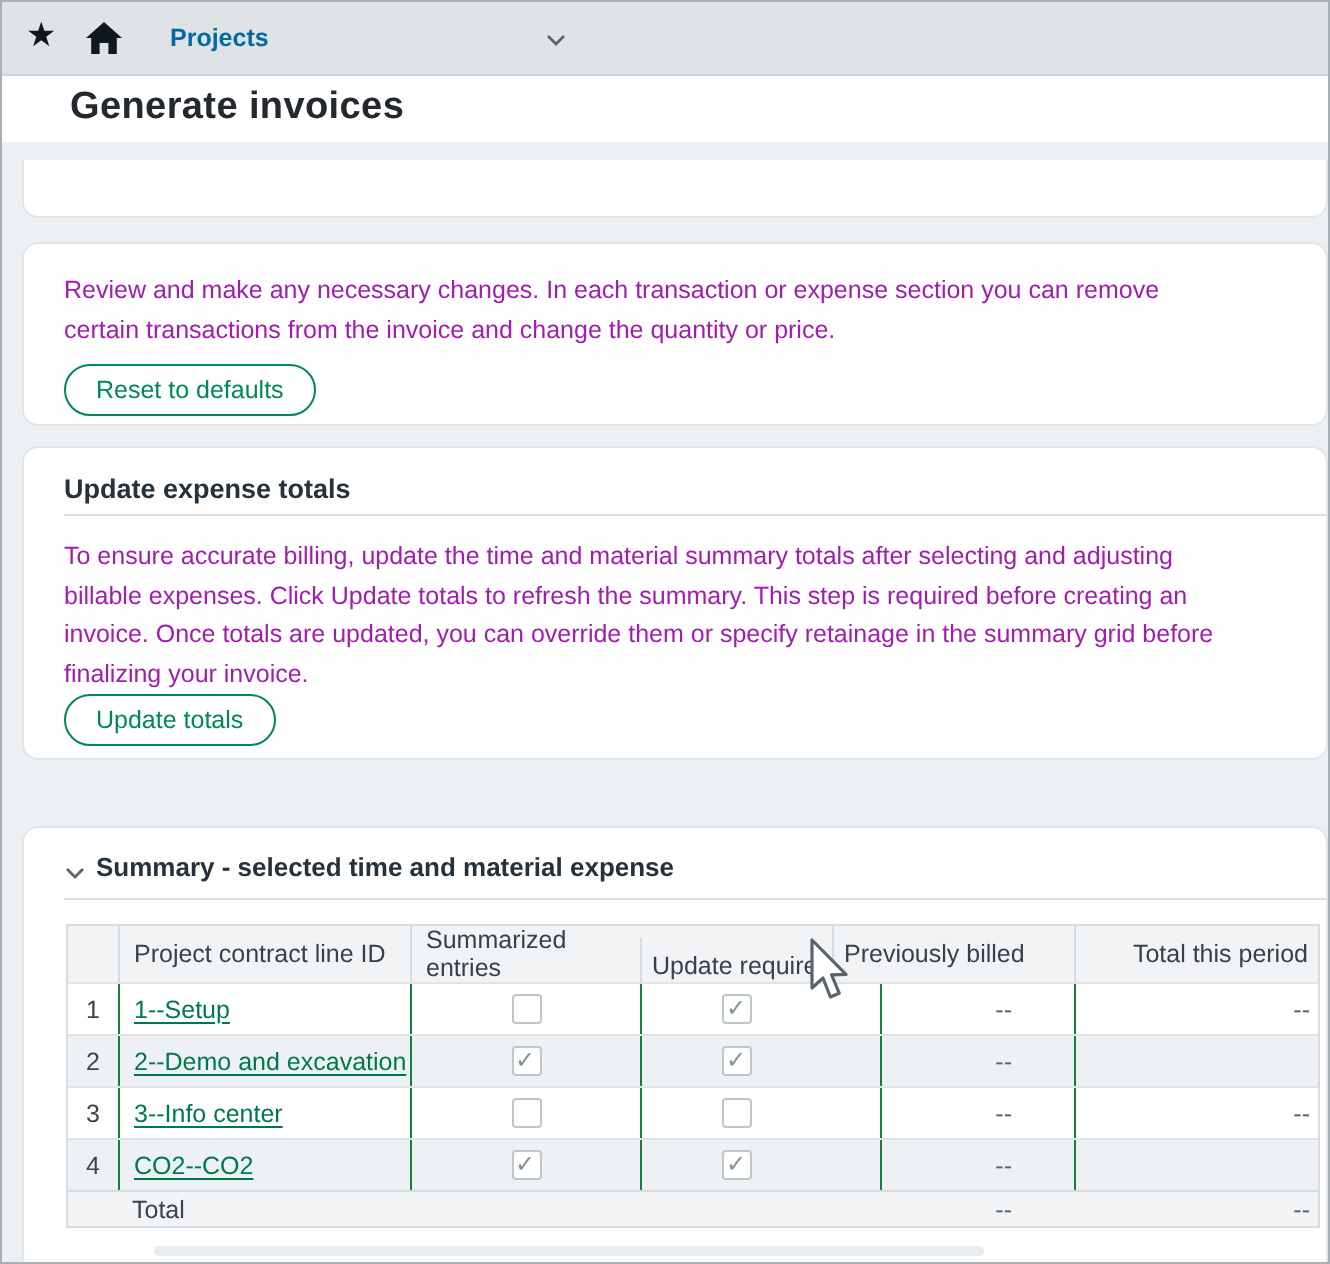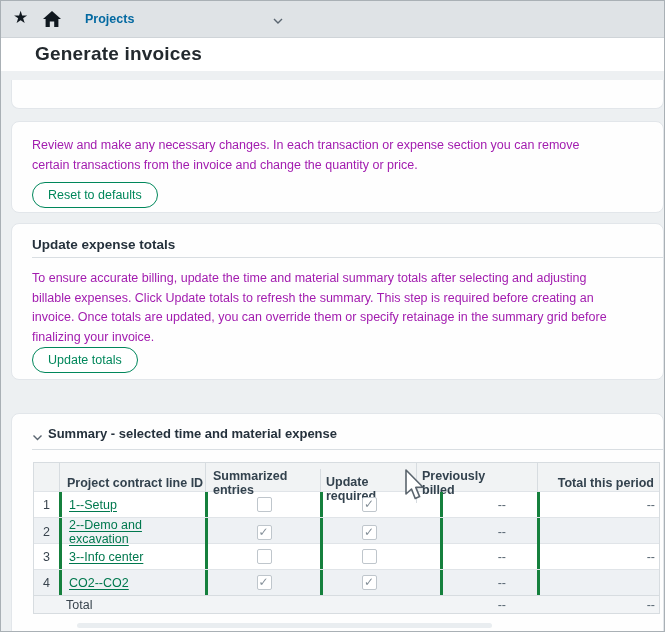--- a/index.html
+++ b/index.html
@@ -26,25 +26,25 @@
 
   .para{position:absolute;left:20px;font-size:12.5px;line-height:19.5px;color:#a21caf;}
   .pill-btn{position:absolute;left:20px;height:26px;padding:0 15px;background:#fff;border:1.5px solid #00875b;border-radius:14px;color:#00875b;font-size:12.5px;line-height:23px;cursor:pointer;}
   .sec-title{position:absolute;left:20px;font-size:13.5px;font-weight:700;color:#25313c;}
   .divider{position:absolute;left:20px;right:0;height:1px;background:#d9dee2;}
   .sec-chev{position:absolute;left:20px;top:15px;width:11px;height:11px;}
 
   
   .tbl{position:absolute;left:21px;top:48px;width:627px;border:1px solid #d7dce0;border-bottom:none;font-size:12.5px;color:#39444e;}
   .trow{display:grid;grid-template-columns:25px 146px 115px 96px 97px 148px;align-items:center;}
-  .thead{height:28px;background:#f1f3f4;font-weight:700;color:#33424e;}
+  .thead{height:28px;background:#f1f3f4;font-weight:400;color:#33424e;}
   .tbody-row{height:26px;background:#fff;border-top:1px solid #e0e4e8;}
   .tbody-row.stripe{background:#eef1f4;}
   .cell{height:100%;display:flex;align-items:center;}
-  .cell.vline{border-left:3px solid #15803d;}
+  .cell.vline{border-left:1px solid #15803d;}
   .thead .cell.vline{border-left:1px solid #d7dce0;}
   .cell.cpad{padding-left:7px;}
   .cell.center{justify-content:center;}
   .cell.right{justify-content:flex-end;padding-right:7px;margin-left:24px;}
   .link{color:#00784e;text-decoration:underline;text-underline-offset:2px;cursor:pointer;}
   .dash{color:#566470;}
   .checkbox{width:15px;height:15px;background:#fff;border:1px solid #bfc6cc;border-radius:2px;position:relative;cursor:pointer;}
   .checkbox.checked::after{content:"\2713";position:absolute;left:1px;top:-1px;font-size:12px;color:#848f98;}
   .totrow{display:grid;grid-template-columns:25px 146px 115px 96px 97px 148px;align-items:center;height:19px;background:#f2f4f6;border-top:1px solid #d7dce0;border-bottom:1px solid #d7dce0;}
   .scrollhint{position:absolute;left:65px;top:209px;width:415px;height:5px;border-radius:3px;background:#e9edf0;}

